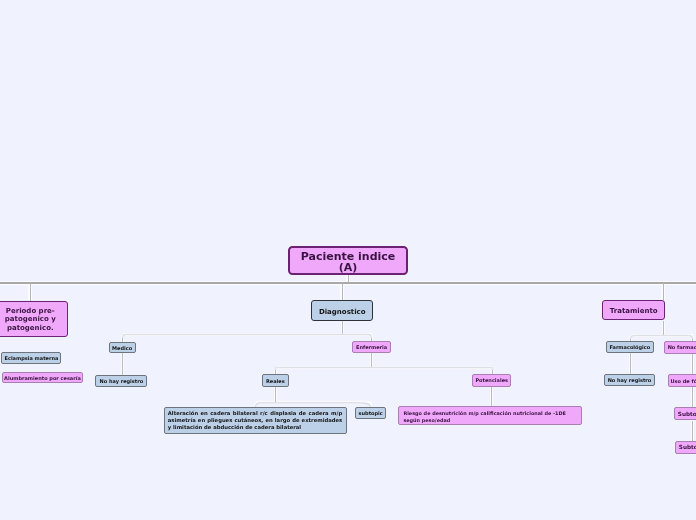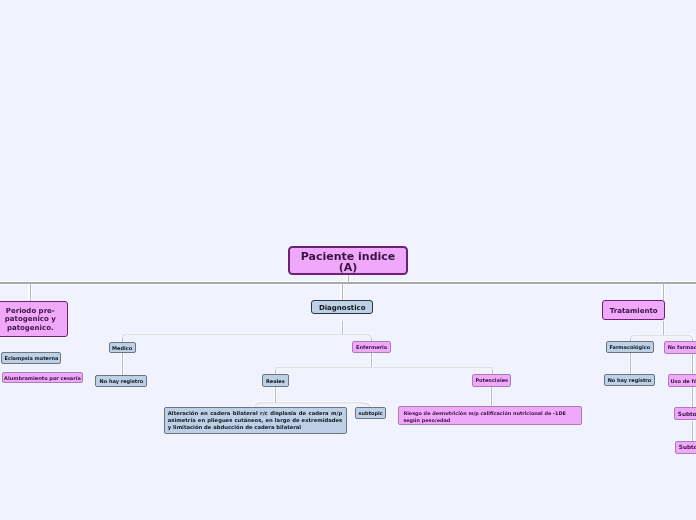--- a/index.html
+++ b/index.html
@@ -104,21 +104,21 @@
       <path d="M688.5 335.5 Q692.5 335.5 692.5 339"></path>
     </g>
   </svg>
 
   <div class="node pink root" style="left:288px;top:246px;width:120px;height:29px;">Paciente indice (A)</div>
 
   <div class="node pink l1" style="left:-7px;top:300.5px;width:74.6px;height:36.7px;line-height:8.5px;padding-top:1px;">Periodo pre-
 patogenico y
 patogenico.</div>
 
-  <div class="node blue l1" style="left:311px;top:300.2px;width:62.4px;height:14px;">Diagnostico</div>
+  <div class="node blue l1" style="left:311px;top:300.2px;width:62.4px;height:21px;">Diagnostico</div>
 
   <div class="node pink l1" style="left:602px;top:300.3px;width:63.3px;height:20.2px;">Tratamiento</div>
 
   <div class="node blue l2" style="left:1.4px;top:351.5px;width:60.1px;height:12.5px;">Eclampsia materna</div>
 
   <div class="node pink l2" style="left:1.5px;top:371.9px;width:81.9px;height:11.6px;">Alumbramiento por cesaría</div>
 
   <div class="node blue l2" style="left:108.5px;top:341.6px;width:27.2px;height:11.7px;">Medico</div>
 
   <div class="node pink l2" style="left:352.4px;top:341.2px;width:38.4px;height:11.6px;">Enfermeria</div>

